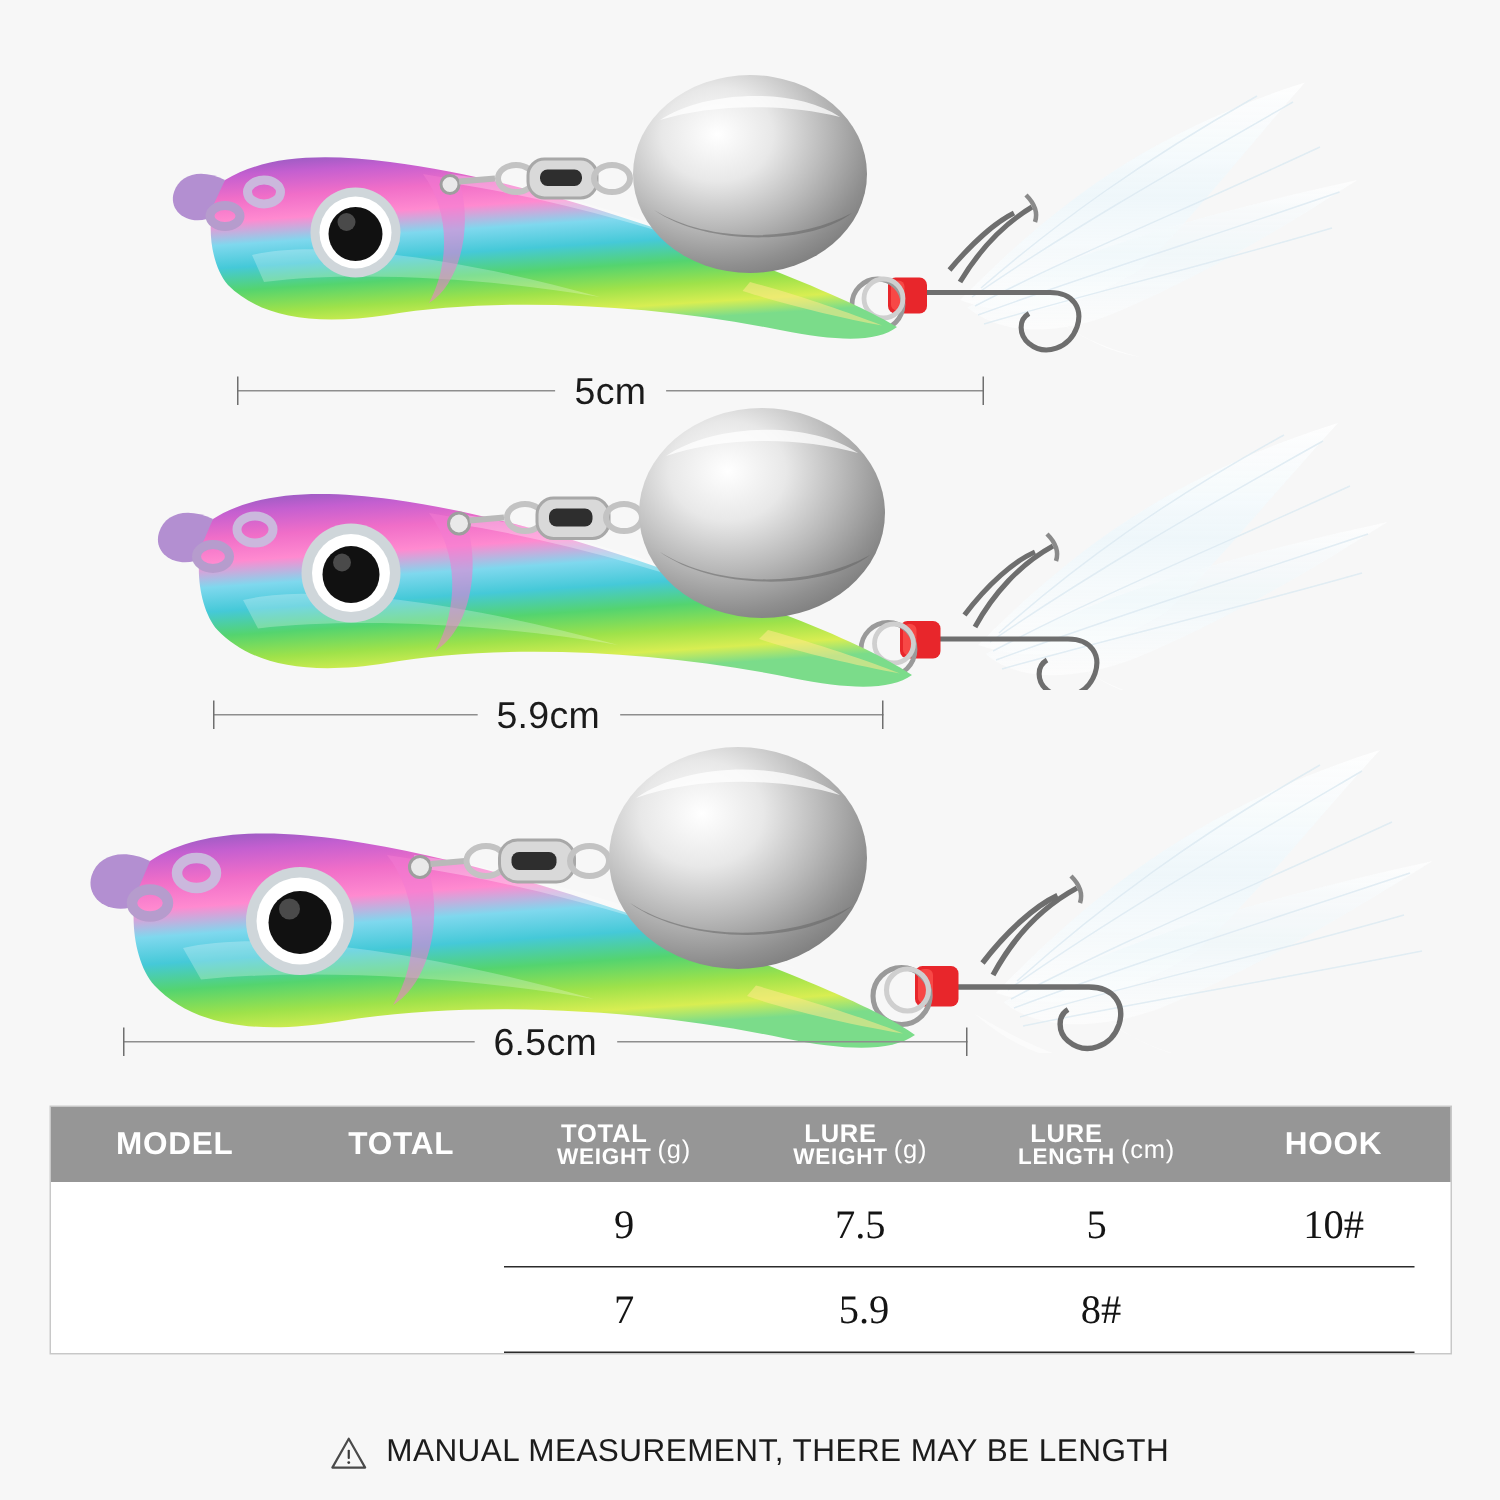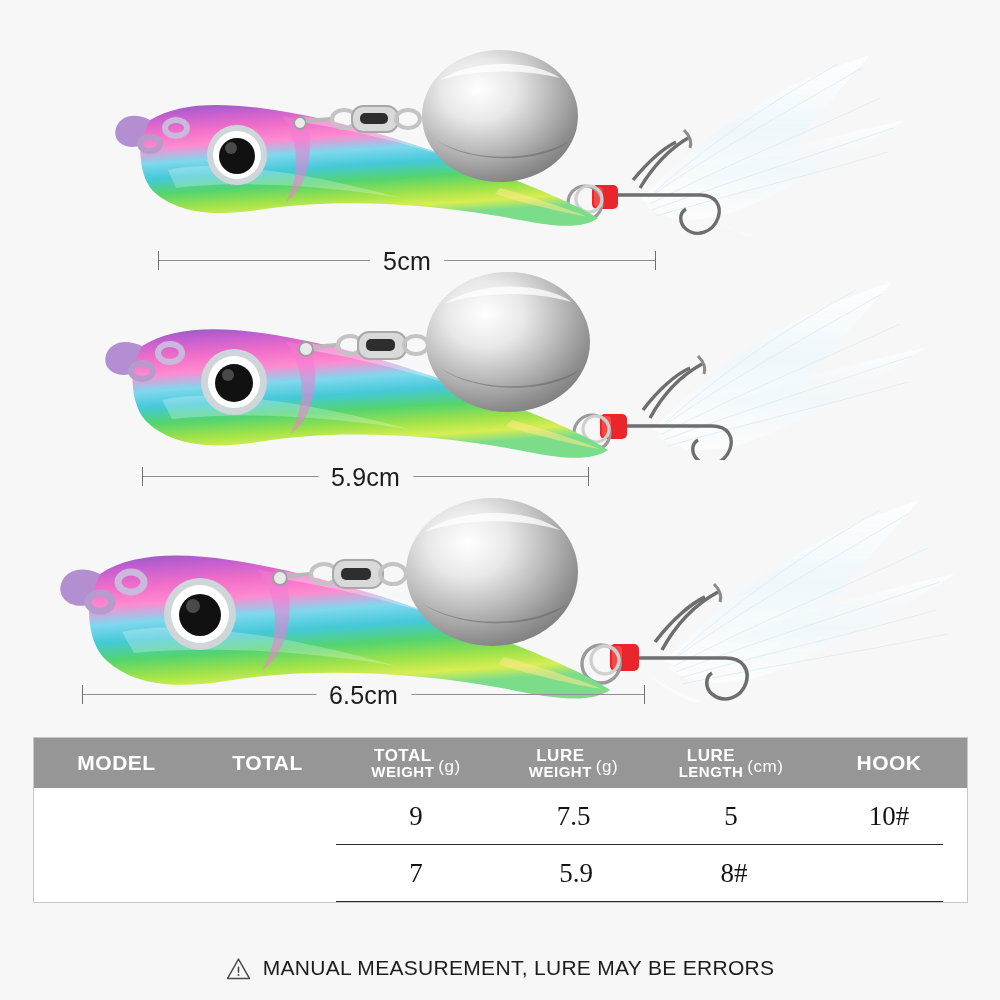--- a/index.html
+++ b/index.html
@@ -445,16 +445,16 @@
 
     </div>
   </div>
 
   <div class="note">
     <svg class="warn-ico" viewBox="0 0 24 22">
       <path d="M12 2 L22.5 20.5 L1.5 20.5 Z" fill="none" stroke="#4a4a4a" stroke-width="1.4" stroke-linejoin="round"></path>
       <rect x="11.3" y="9" width="1.4" height="6" rx="0.6" fill="#3a3a3a"></rect>
       <circle cx="12" cy="17.3" r="0.9" fill="#3a3a3a"></circle>
     </svg>
-    <span>MANUAL MEASUREMENT, LURE MAY BE ERRORS</span>
+    <span>MANUAL MEASUREMENT, THERE MAY BE LENGTH</span>
   </div>
 
 </div>
 
 </body></html>

